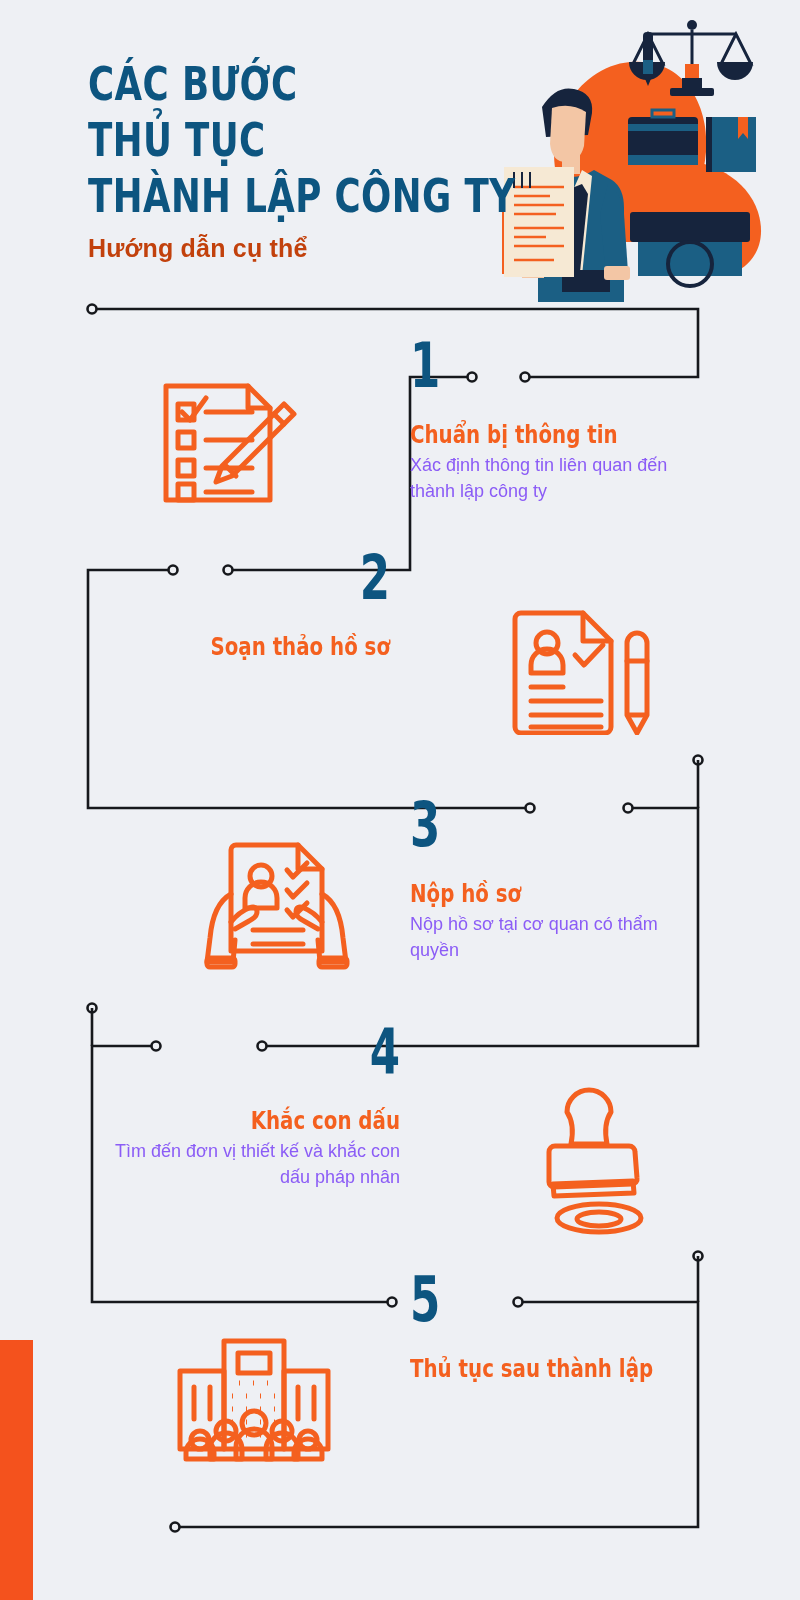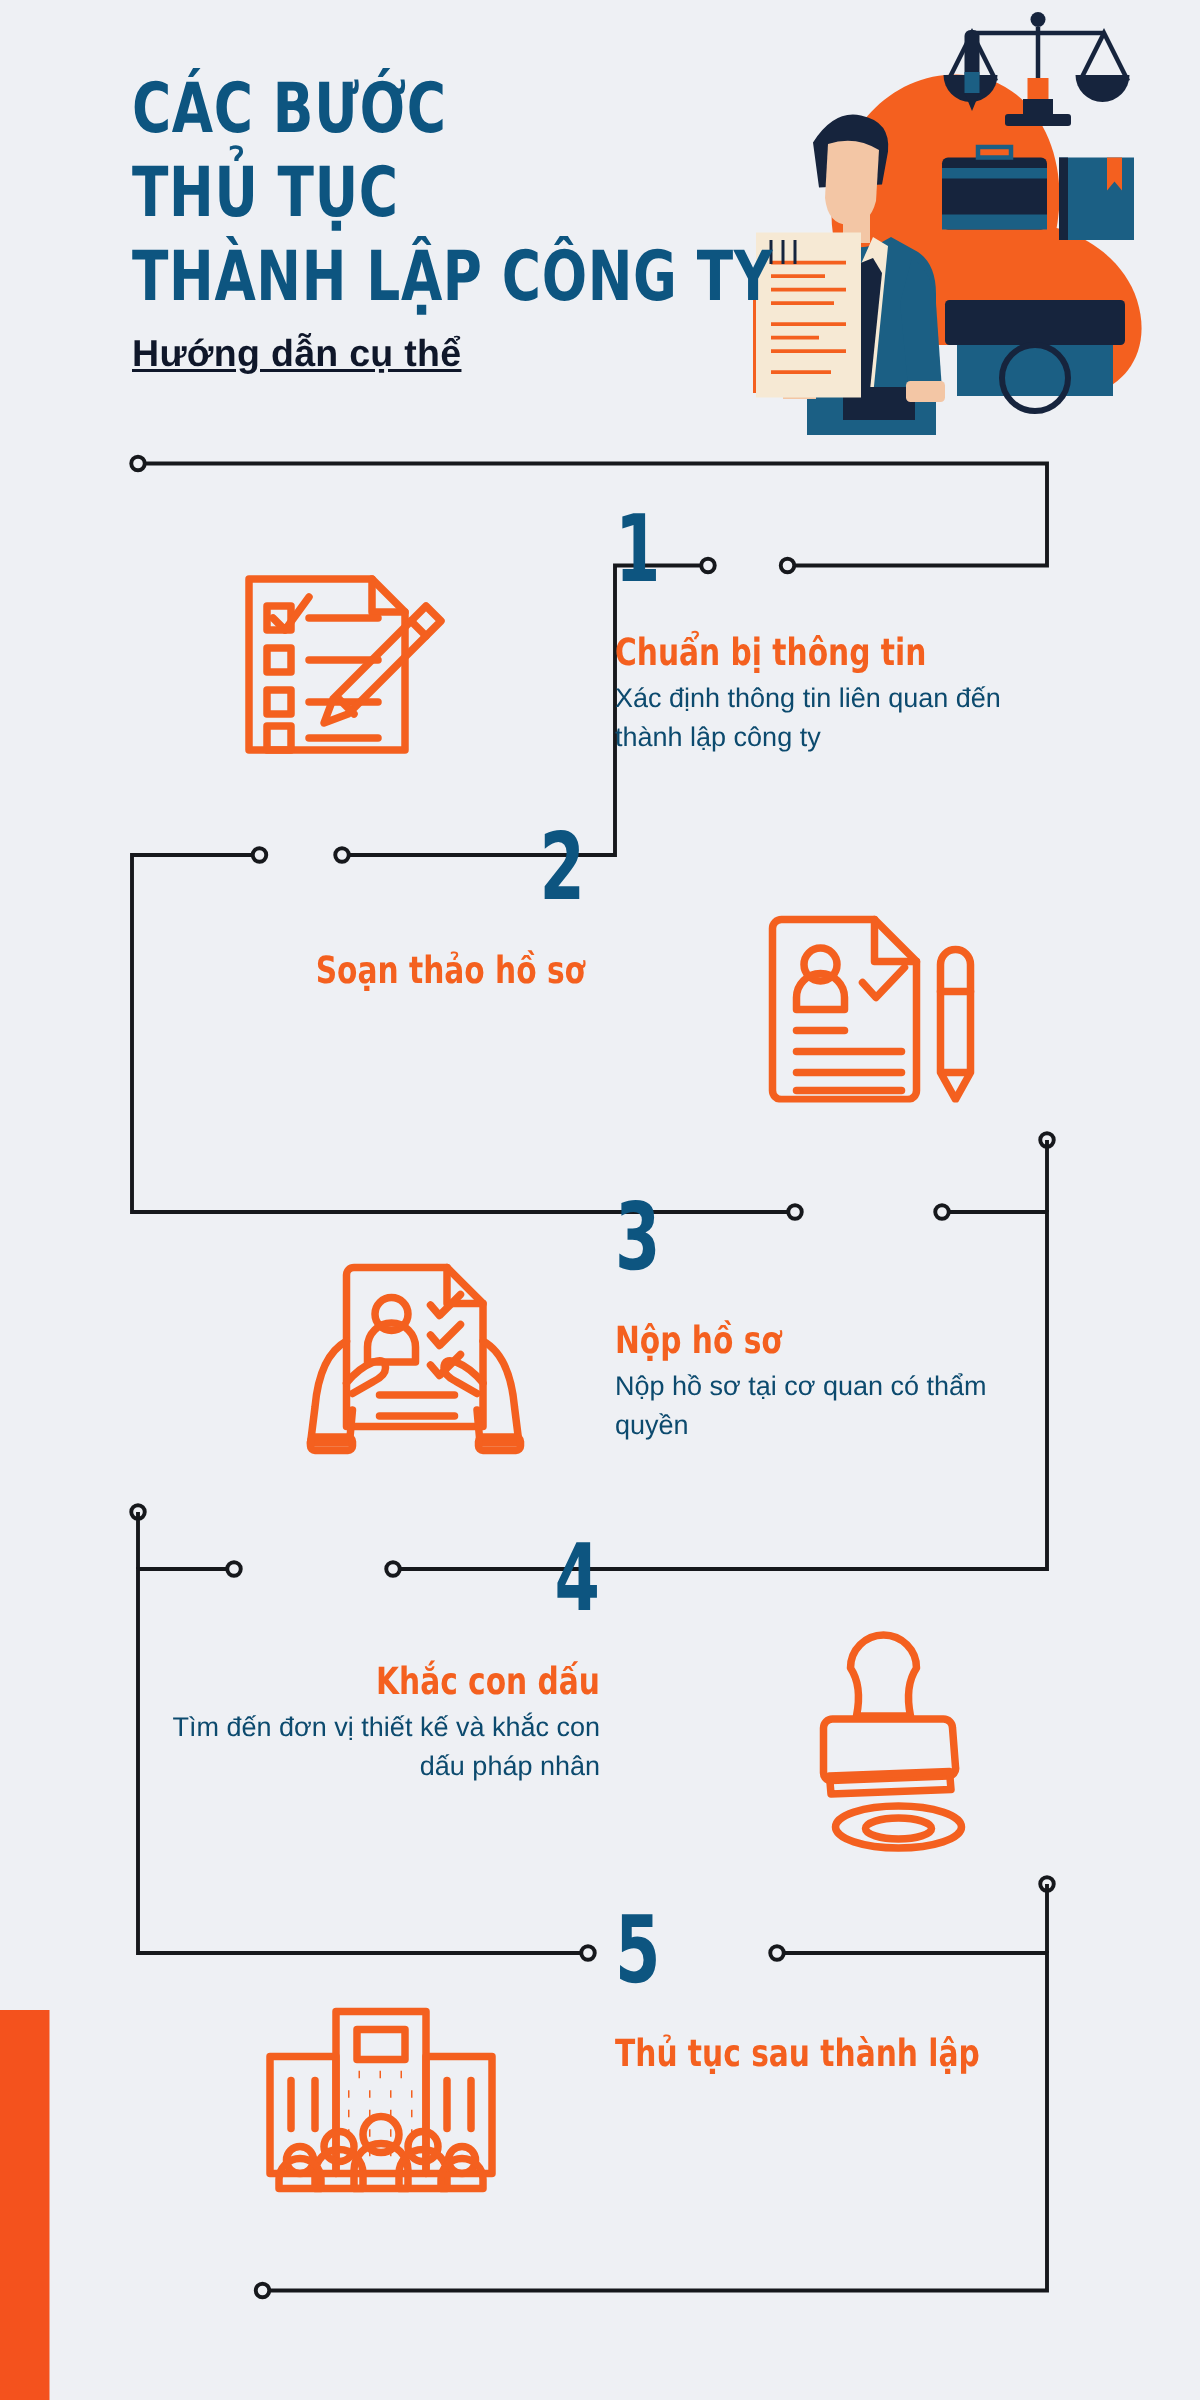--- a/index.html
+++ b/index.html
@@ -5,52 +5,52 @@
   * { margin:0; padding:0; box-sizing:border-box; }
   html,body { background:#eef0f4; }
   body {
     width:800px; height:1600px; position:relative; overflow:hidden;
     font-family:"Liberation Sans", sans-serif;
     background:#eef0f4;
   }
   .stage { position:absolute; inset:0; }
 
   
-  .header { position:absolute; left:0; top:0; width:800px; height:290px; }
+  .header { position:absolute; left:0; top:12px; width:800px; height:290px; }
   .title-block { position:absolute; left:88px; top:44px; z-index:5; }
   .title-line {
     font-family:"Liberation Sans Narrow","DejaVu Sans Condensed","Liberation Sans",sans-serif;
     font-weight:bold; color:#0d5580; font-size:46px; line-height:56px;
     letter-spacing:0.5px; transform:scaleX(0.86); transform-origin:left center;
     white-space:nowrap;
   }
   .subtitle {
-    margin-top:10px; font-weight:bold; color:#0f172a;
-    font-size:25px; letter-spacing:0.2px; white-space:nowrap;text-decoration:underline;
+    margin-top:10px; font-weight:bold; color:#c2410c;
+    font-size:25px; letter-spacing:0.2px; white-space:nowrap;
   }
 
   .illus { position:absolute; right:0; top:0; width:320px; height:290px; }
 
   
   .connectors { position:absolute; left:0; top:0; width:800px; height:1600px; pointer-events:none; }
 
   
   .step { position:absolute; }
   .step-num {
     font-family:"Liberation Sans Narrow","DejaVu Sans Condensed","Liberation Sans",sans-serif;
     font-weight:bold; color:#0d5580; font-size:62px; line-height:60px;
     transform:scaleX(0.78); 
   }
   .step-title {
     font-family:"Liberation Sans Narrow","DejaVu Sans Condensed","Liberation Sans",sans-serif;
     font-weight:bold; color:#f4601f; font-size:25px; line-height:30px;
     transform:scaleX(0.88); white-space:nowrap;
   }
   .step-desc {
-    color:#0c4a6e; font-size:18px; line-height:26px; margin-top:2px;
+    color:#8b5cf6; font-size:18px; line-height:26px; margin-top:2px;
   }
   .align-left  { text-align:left; }
   .align-left .step-num   { transform-origin:left center; }
   .align-left .step-title { transform-origin:left center; }
   .align-right { text-align:right; }
   .align-right .step-num   { transform-origin:right center; }
   .align-right .step-title { transform-origin:right center; }
 
   .icon-box { position:absolute; }
 

